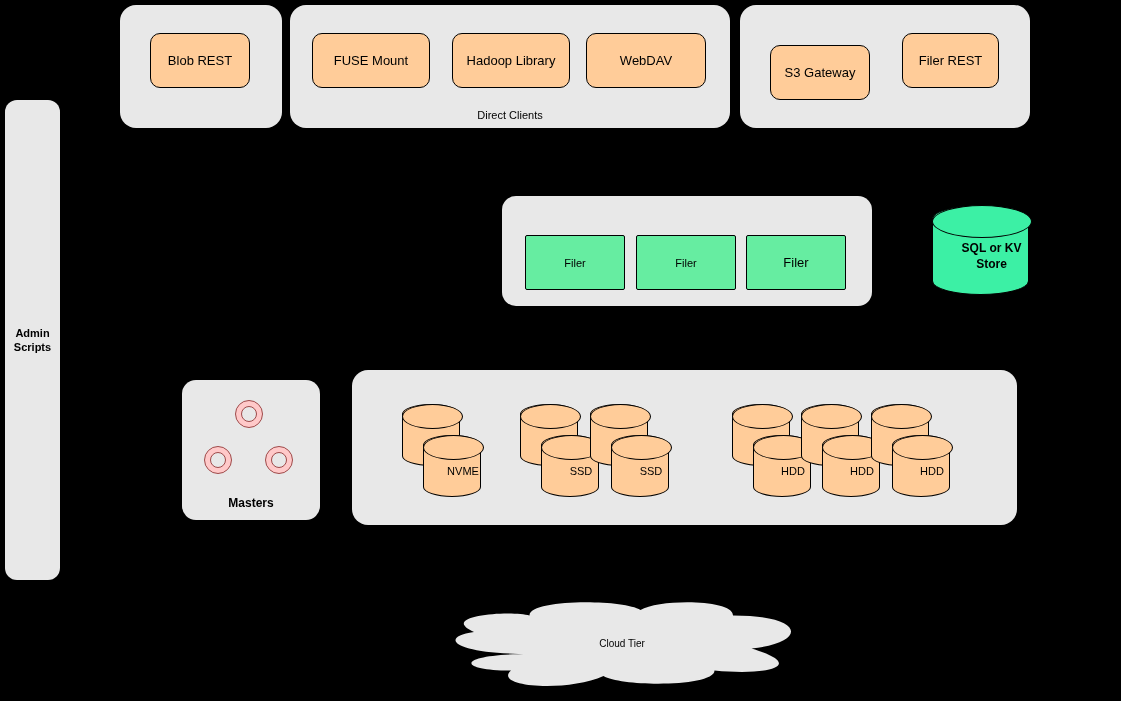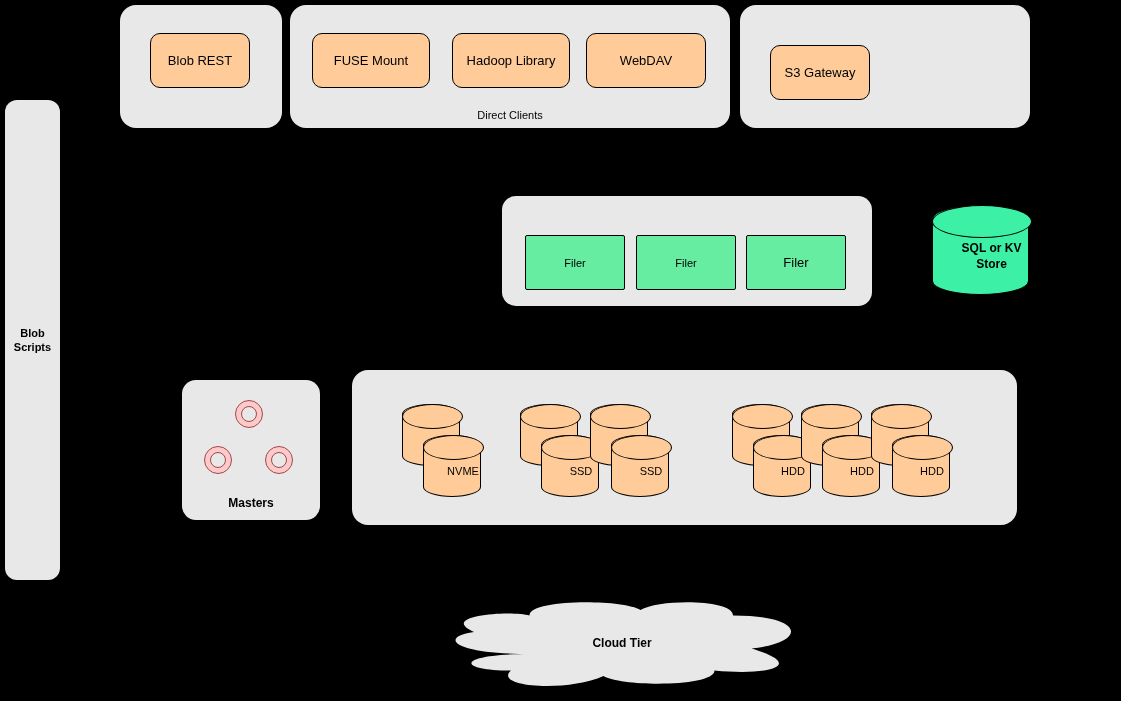--- a/index.html
+++ b/index.html
@@ -92,45 +92,46 @@
     background: var(--group-fill, #e8e8e8);
     border: 1.5px solid var(--master-border, #9e4a4a);
   }
 
   .cloud { position: absolute; }
   .cloud svg { display: block; width: 100%; height: 100%; }
   .cloud svg path { fill: var(--group-fill, #e8e8e8); }
   .cloud-label {
     position: absolute; left: 50%; top: 50%;
     transform: translate(-50%, -50%);
-    font-size: 12px; font-weight: bold; white-space: nowrap;
+    font-size: 10px; font-weight: normal; white-space: nowrap;
   }
 </style>
 </head>
 <body>
 
 <div class="canvas">
 
   <div class="panel admin">
-    <span>Blob Scripts</span>
+    <span>Admin Scripts</span>
   </div>
 
   <div class="group" style="left:290px; top:5px; width:440px; height:123px;">
     <div class="node orange" style="left:22px; top:28px; width:118px;">FUSE Mount</div>
     <div class="node orange" style="left:162px; top:28px; width:118px;">Hadoop Library</div>
     <div class="node orange" style="left:296px; top:28px; width:120px;">WebDAV</div>
     <span class="group-label" style="bottom:7px;">Direct Clients</span>
   </div>
 
   <div class="group" style="left:120px; top:5px; width:162px; height:123px;">
     <div class="node orange" style="left:30px; top:28px; width:100px;">Blob REST</div>
   </div>
 
   <div class="group" style="left:740px; top:5px; width:290px; height:123px;">
     <div class="node orange" style="left:30px; top:40px; width:100px;">S3 Gateway</div>
+    <div class="node orange" style="left:162px; top:28px; width:97px;">Filer REST</div>
   </div>
 
   <div class="group" style="left:502px; top:196px; width:370px; height:110px; border-radius:14px;">
     <div class="node green" style="left:23px; top:27px; width:100px;">Filer</div>
     <div class="node green" style="left:134px; top:27px; width:100px;">Filer</div>
     <div class="node green" style="left:244px; top:27px; width:100px; font-size:13px;">Filer</div>
   </div>
 
   <div class="cyl green" style="left:932px; top:205px; width:97px; height:90px;">
     <span class="cyl-label">SQL or KV Store</span>

